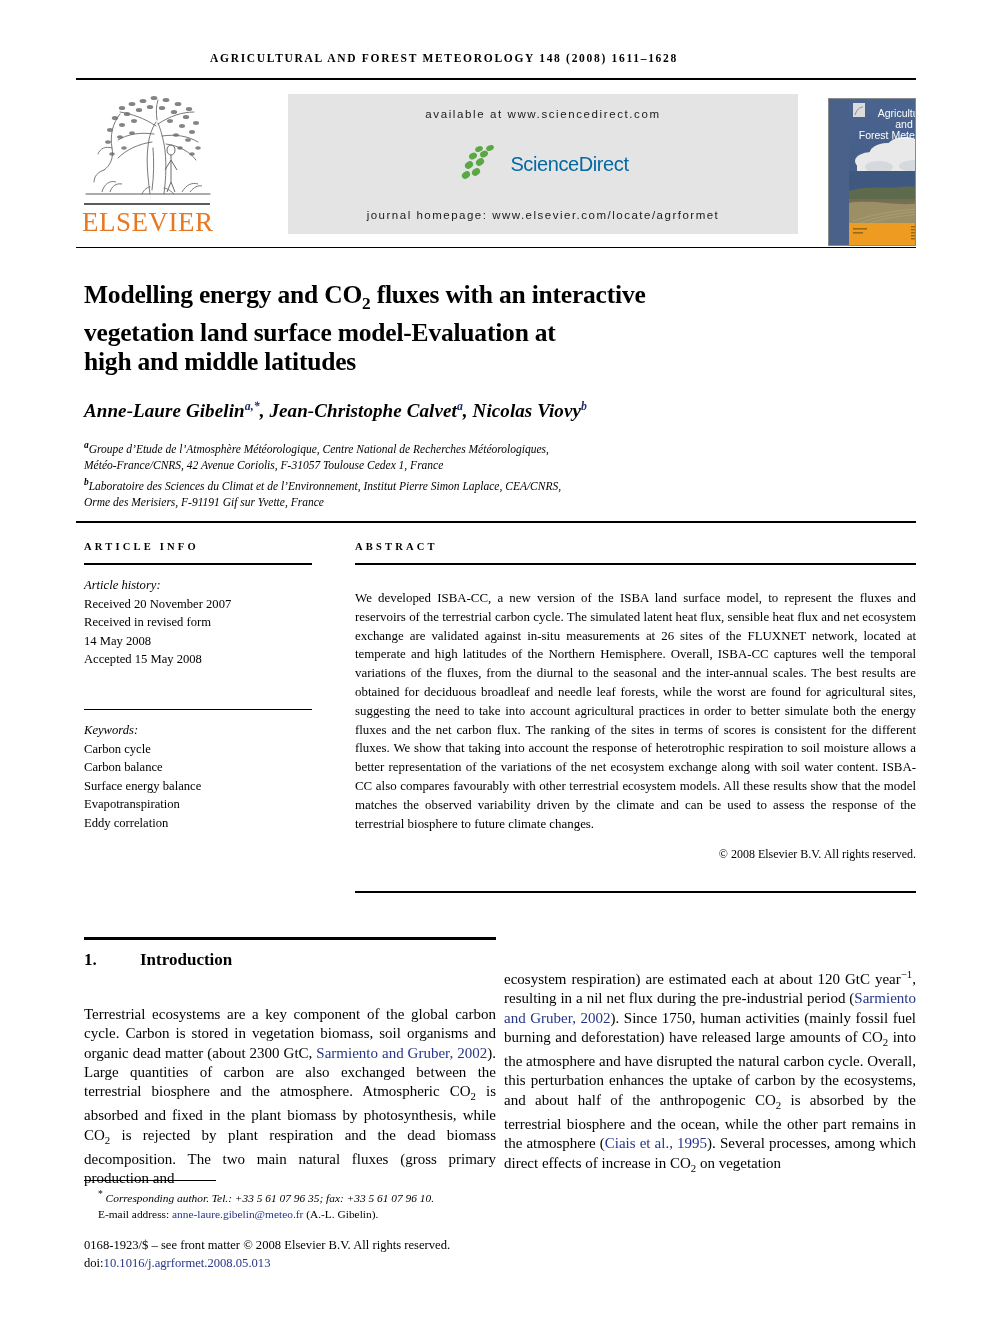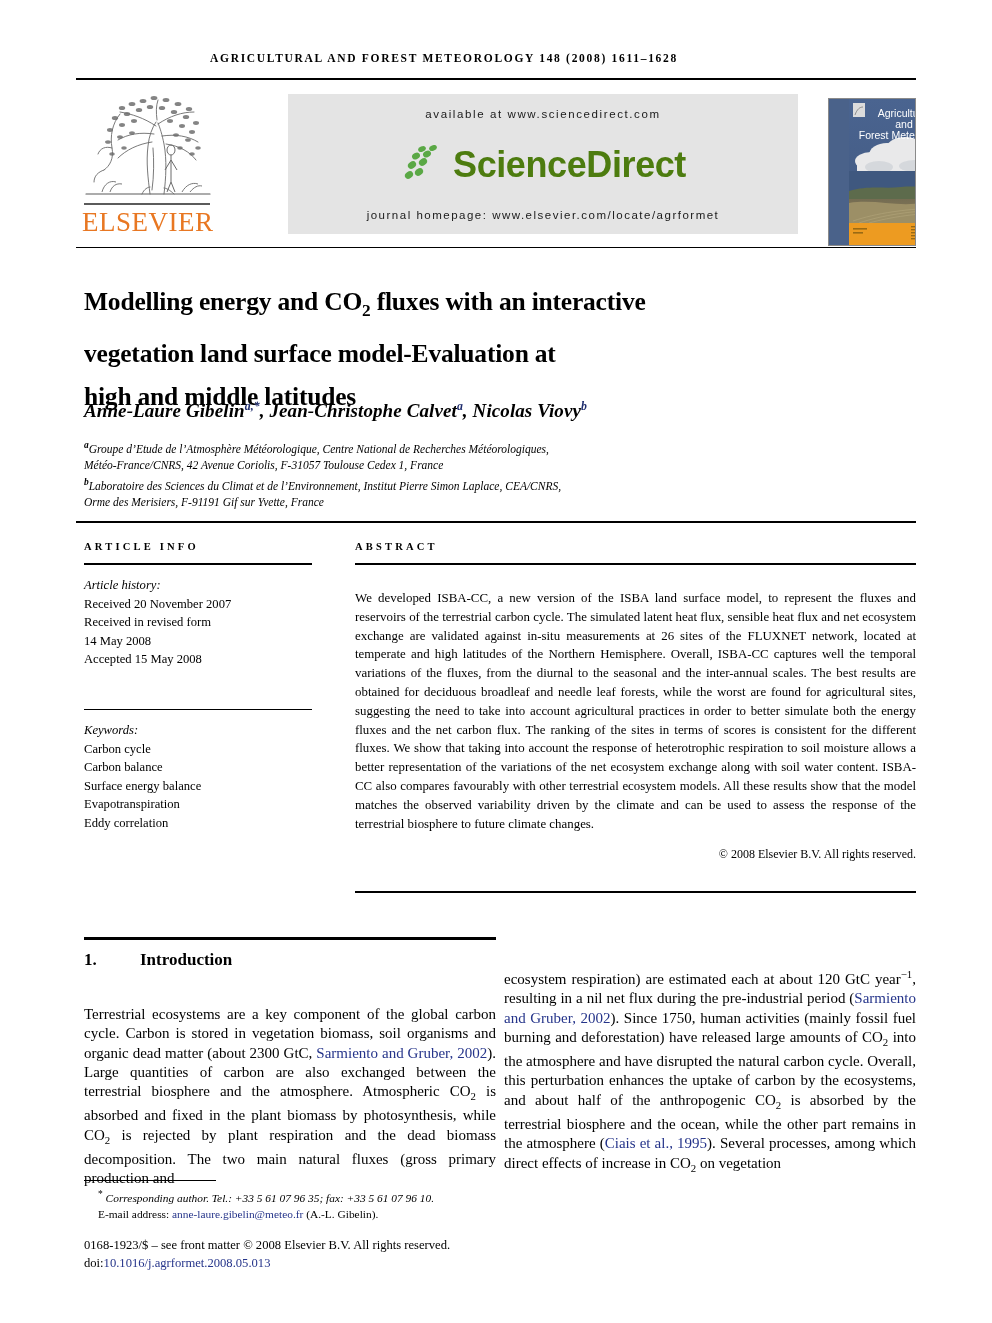--- a/index.html
+++ b/index.html
@@ -76,24 +76,23 @@
   .sd-avail {
     font-family: "Liberation Sans", sans-serif;
     font-size: 11.5px;
     letter-spacing: 1.6px;
     color: #1a1a1a;
   }
   .sd-logo-row { display: flex; align-items: center; gap: 7px; height: 44px; }
   .sd-mark { width: 46px; height: 40px; }
   .sd-word {
     font-family: "Liberation Sans", sans-serif;
-    font-size: 36px;
-    color: #4d7c0f;
+    font-size: 20px;
+    color: #0369a1;
     letter-spacing: -0.4px;
-    font-weight: bold;
   }
   .sd-home {
     font-family: "Liberation Sans", sans-serif;
     font-size: 11.5px;
     letter-spacing: 1.5px;
     color: #1a1a1a;
   }
 
   .cover {
     position: absolute;
@@ -112,21 +111,21 @@
     background: #000;
   }
 
   
   .title {
     position: absolute;
     top: 263px; left: 84px; width: 740px;
     font-family: "Liberation Serif", serif;
     font-weight: bold;
     font-size: 25.5px;
-    line-height: 43px;
+    line-height: 29px;
     letter-spacing: -0.2px;
   }
   .title sub { font-size: 0.68em; }
 
   
   .authors {
     position: absolute;
     top: 400px; left: 84px; width: 800px;
     font-family: "Liberation Serif", serif;
     font-style: italic;

